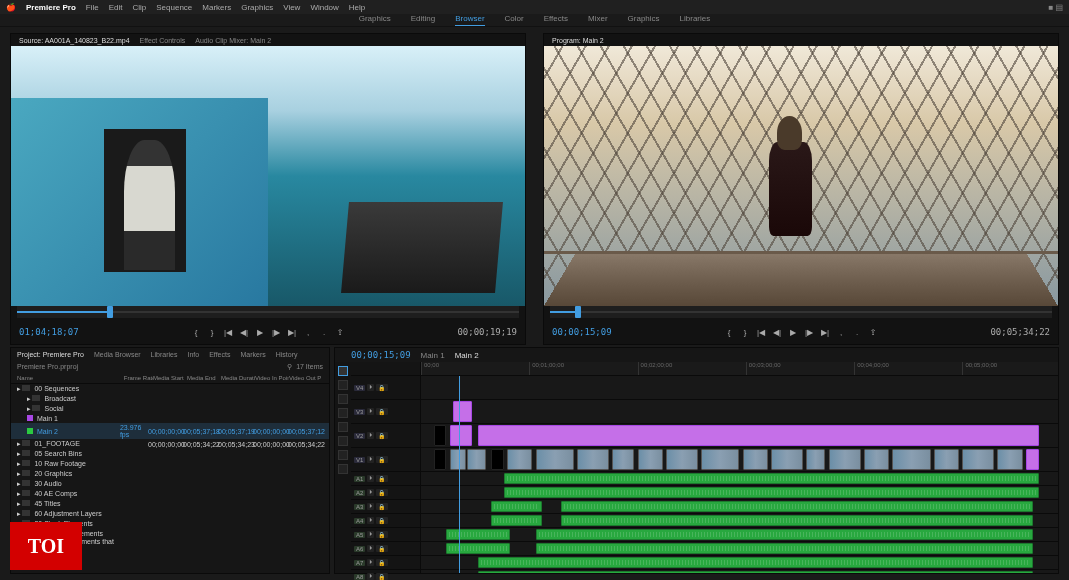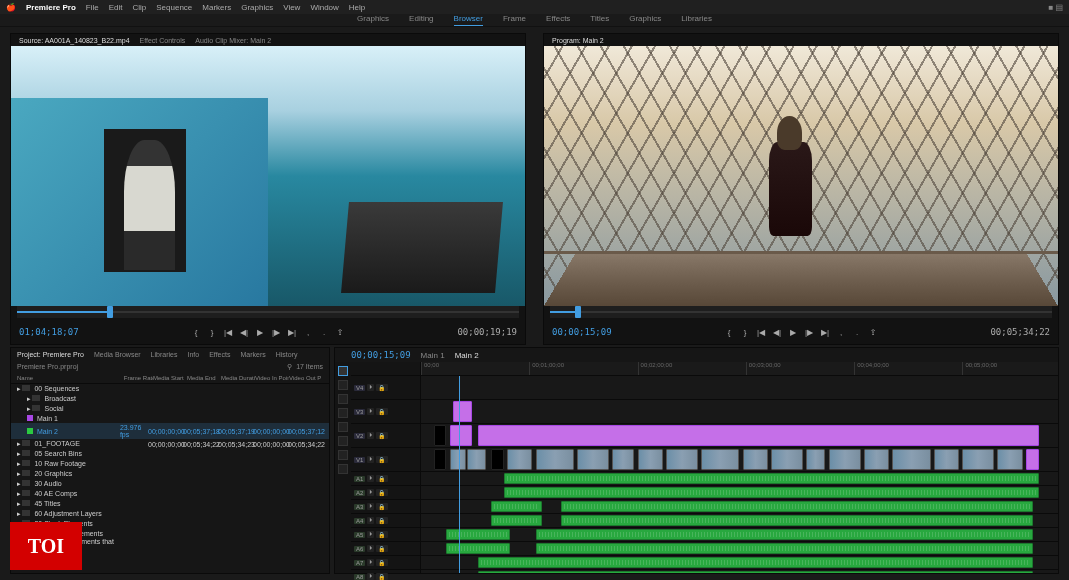--- a/index.html
+++ b/index.html
@@ -110,23 +110,23 @@
   <span>🍎</span>
   <span class="app-title">Premiere Pro</span>
   <span id="menu-items-host"><span class="menu-item" style="margin-right: 10px;">File</span><span class="menu-item" style="margin-right: 10px;">Edit</span><span class="menu-item" style="margin-right: 10px;">Clip</span><span class="menu-item" style="margin-right: 10px;">Sequence</span><span class="menu-item" style="margin-right: 10px;">Markers</span><span class="menu-item" style="margin-right: 10px;">Graphics</span><span class="menu-item" style="margin-right: 10px;">View</span><span class="menu-item" style="margin-right: 10px;">Window</span><span class="menu-item" style="margin-right: 10px;">Help</span></span>
   <span style="margin-left:auto;color:#888">■ ▤</span>
 </div>
 
 <div class="workspace-bar" id="workspace-bar">
     <span class="ws">Graphics</span>
     <span class="ws">Editing</span>
     <span class="ws active">Browser</span>
-    <span class="ws">Frame</span>
+    <span class="ws">Color</span>
     <span class="ws">Effects</span>
-    <span class="ws">Titles</span>
+    <span class="ws">Mixer</span>
     <span class="ws">Graphics</span>
     <span class="ws">Libraries</span>
   </div>
 
 <div class="main-layout">
   <div class="top-monitors">
 
     <div class="monitor">
       <div class="monitor-tabs" id="src-tabs">
           <span class="tab active">Source: AA001A_140823_B22.mp4</span>

